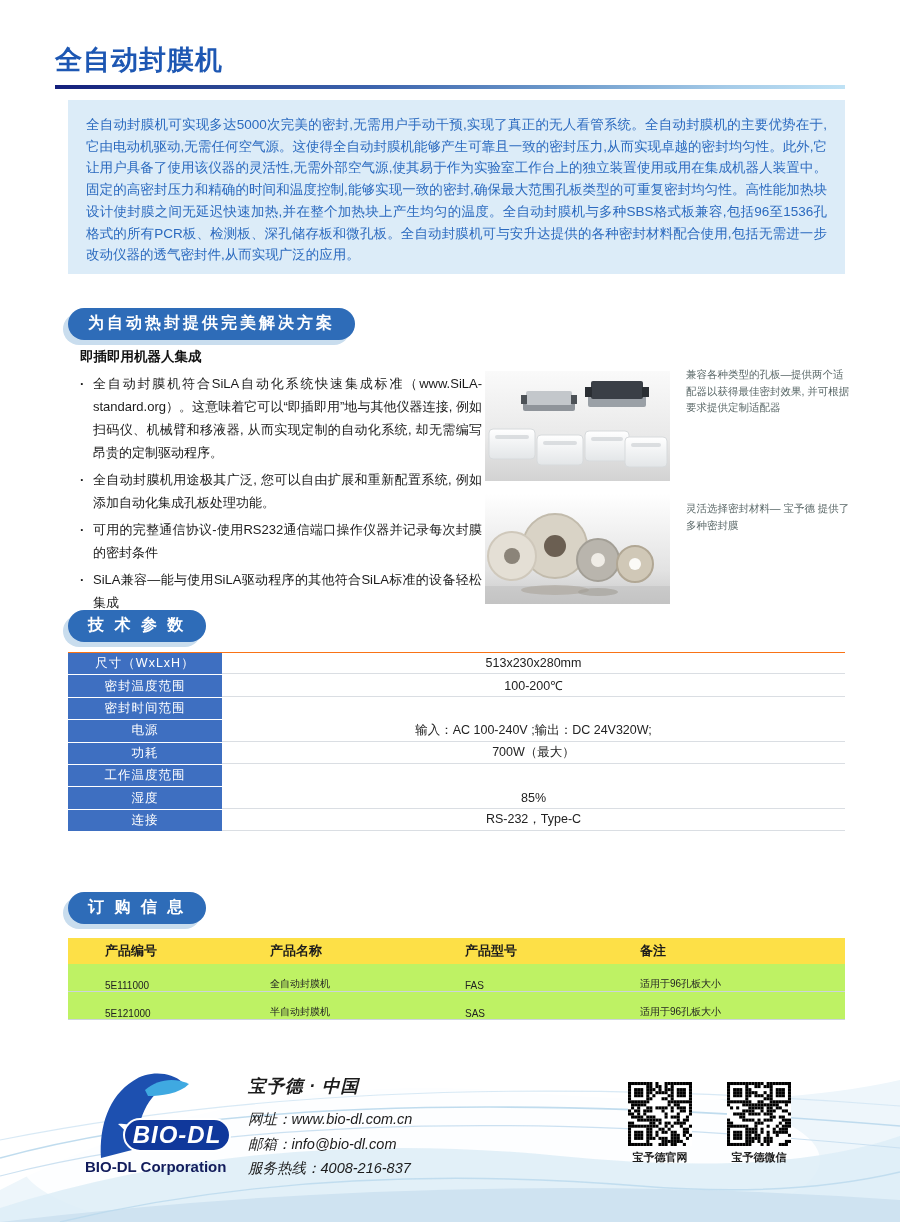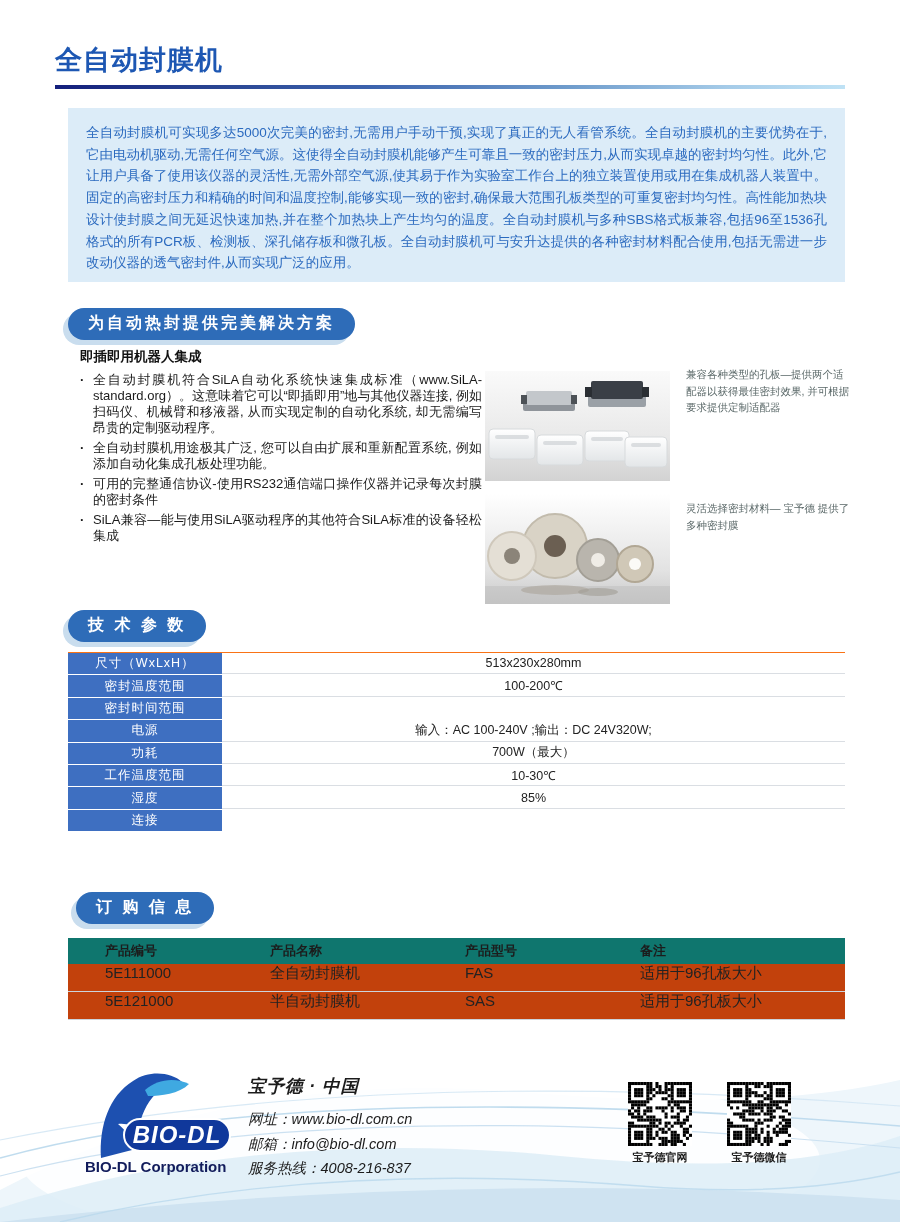--- a/index.html
+++ b/index.html
@@ -11,40 +11,40 @@
   
   .page-title{
     left:55px;top:42px;font-size:27px;font-weight:bold;color:#1d57b3;letter-spacing:1px;
   }
   .title-rule{
     left:55px;top:85px;width:790px;height:4px;
     background:linear-gradient(90deg,#141f7c 0%,#27418f 18%,#3c63ad 40%,#6f9ccc 65%,#a5cbe8 85%,#bfe2f5 100%);
   }
   
   .intro-box{
-    left:68px;top:108px;width:777px;height:174px;background:#dcecf8;
+    left:68px;top:100px;width:777px;height:174px;background:#dcecf8;
     box-sizing:border-box;padding:14px 18px 0 18px;
   }
   .intro-box p{
     margin:0;font-size:13.5px;line-height:21.7px;color:#2b6abf;text-align:justify;
   }
   
   .badge{
     position:absolute;background:#2e6cb8;color:#fff;font-weight:bold;
     font-size:16px;letter-spacing:3px;padding:5px 20px 6px 20px;border-radius:16px;
     box-shadow:-5px 5px 0 0 #c9ddee;white-space:nowrap;
   }
   .badge-solution{left:68px;top:308px;}
   .badge-specs{left:68px;top:610px;}
-  .badge-order{left:76px;top:892px;}
+  .badge-order{left:68px;top:892px;}
   
   .solution-subtitle{left:80px;top:348px;font-size:13.5px;font-weight:bold;color:#111;}
   .bullet-list{left:80px;top:372px;width:402px;}
   .bullet-item{
-    position:relative;padding-left:13px;font-size:13px;line-height:16px;
+    position:relative;padding-left:13px;font-size:13px;line-height:23px;
     color:#1a1a1a;margin-bottom:4px;text-align:justify;
   }
   .bullet-item::before{
     content:"·";position:absolute;left:0;top:0;font-weight:bold;color:#1a1a1a;
   }
   .figure{width:185px;height:110px;overflow:hidden;}
   .figure-1{left:485px;top:371px;}
   .figure-2{left:485px;top:494px;}
   .fig-caption{
     font-size:10.5px;color:#5a6868;line-height:16.5px;width:164px;
@@ -58,26 +58,26 @@
     width:154px;background:#3e6fc1;color:#fff;font-size:12.5px;
     display:flex;align-items:center;justify-content:center;letter-spacing:1px;
   }
   .spec-value{
     flex:1;display:flex;align-items:center;justify-content:center;
     font-size:12.5px;color:#222;border-bottom:1px solid #dadee3;
   }
   
   .order-table{left:68px;top:938px;width:777px;}
   .order-header{
-    display:flex;background:#0f766e;height:26px;align-items:center;
+    display:flex;background:#fde047;height:26px;align-items:center;
     font-size:13px;font-weight:bold;color:#1c1c1c;
   }
   .order-row{
-    display:flex;height:27px;align-items:flex-start;font-size:15px;color:#222;
-    border-bottom:1px solid #ccd4dc;background:#c2410c;
+    display:flex;height:27px;align-items:flex-end;font-size:10px;color:#222;
+    border-bottom:1px solid #ccd4dc;background:#bef264;
   }
   .oc1{width:202px;padding-left:37px;box-sizing:border-box;}
   .oc2{width:195px;}
   .oc3{width:175px;}
   .oc4{flex:1;}
   
   .footer-waves{left:0;top:1040px;width:900px;height:182px;}
   .logo-block{left:85px;top:1068px;width:160px;height:110px;}
   .logo-art{position:absolute;left:0;top:0;}
   .logo-pill{
@@ -204,28 +204,28 @@
   <div class="spec-row">
     <div class="spec-label">电源</div>
     <div class="spec-value">输入：AC 100-240V ;输出：DC 24V320W;</div>
   </div>
   <div class="spec-row">
     <div class="spec-label">功耗</div>
     <div class="spec-value">700W（最大）</div>
   </div>
   <div class="spec-row">
     <div class="spec-label">工作温度范围</div>
-    <div class="spec-value">10-30℃</div>
   </div>
   <div class="spec-row">
     <div class="spec-label">湿度</div>
     <div class="spec-value">85%</div>
   </div>
   <div class="spec-row">
     <div class="spec-label">连接</div>
+    <div class="spec-value">RS-232，Type-C</div>
   </div>
 </div>
 
 <div class="badge badge-order">订 购 信 息</div>
 
 <div class="abs order-table">
   <div class="order-header">
     <div class="oc1">产品编号</div>
     <div class="oc2">产品名称</div>
     <div class="oc3">产品型号</div>

